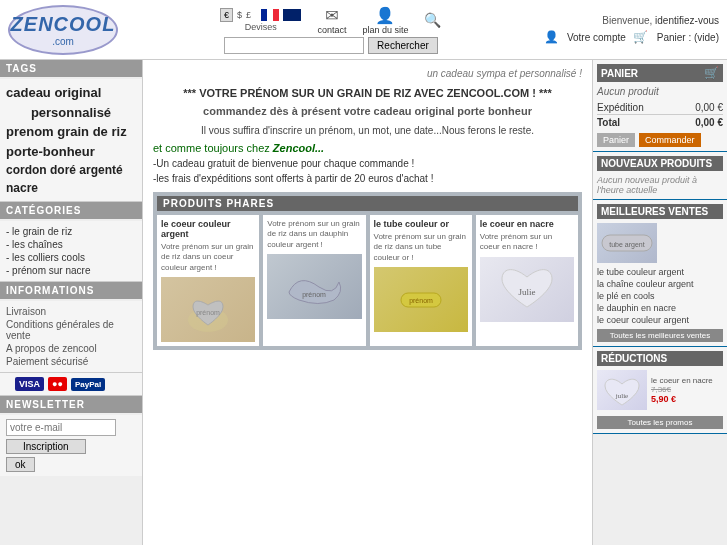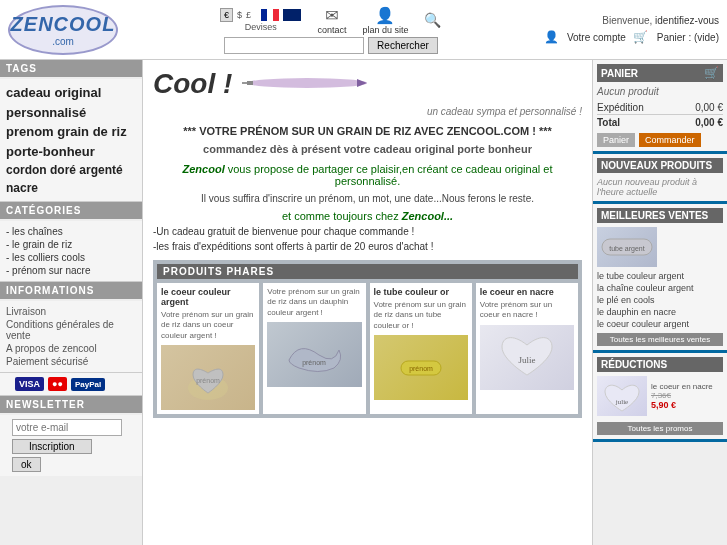--- a/index.html
+++ b/index.html
@@ -29,57 +29,57 @@
     .tags-list { line-height: 1.8; }
     .categories-section { padding: 4px 6px; background: #f5f5f5; border-bottom: 1px solid #ccc; }
     .cat-item { padding: 1px 0; font-size: 10px; }
     .cat-item a { color: #333; }
     .infos-section { padding: 4px 6px; background: #f5f5f5; border-bottom: 1px solid #ccc; }
     .info-item { padding: 1px 0; font-size: 10px; color: #555; cursor: pointer; }
     .payments { display: flex; gap: 4px; align-items: center; padding: 4px 15px; background: #f5f5f5; border-bottom: 1px solid #ccc; }
     .payment-badge { background: #1a1f8c; color: #fff; font-size: 8px; font-weight: bold; padding: 2px 4px; border-radius: 2px; }
     .payment-badge.mc { background: #e60000; }
     .payment-badge.pp { background: #003087; font-size: 8px; }
-    .newsletter-section { padding: 4px 12px; background: #f5f5f5; }
+    .newsletter-section { padding: 4px 6px; background: #f5f5f5; }
     .newsletter-section input { width: 110px; border: 1px solid #aaa; padding: 2px 3px; font-size: 10px; margin-bottom: 3px; color: #aaa; }
     .newsletter-btn { background: #ddd; border: 1px solid #999; padding: 1px 16px; font-size: 10px; cursor: pointer; display: block; margin-bottom: 3px; }
     .ok-btn { background: #ddd; border: 1px solid #999; padding: 1px 8px; font-size: 10px; cursor: pointer; }
 
     
     #content { flex: 1; padding: 8px 10px; background: #fff; min-height: 500px; }
     .cool-header { display: flex; align-items: flex-start; margin-bottom: 6px; }
     .cool-title { font-size: 28px; font-weight: bold; color: #333; font-style: italic; }
     .pen-image { margin-left: 10px; margin-top: 5px; }
     .pen-svg { width: 130px; height: 20px; }
     .content-subtitle { text-align: right; font-size: 10px; color: #777; margin-bottom: 8px; font-style: italic; }
     .content-heading { font-size: 11px; font-weight: bold; text-align: center; margin-bottom: 6px; color: #333; }
     .content-subheading { font-size: 11px; font-weight: bold; text-align: center; margin-bottom: 8px; color: #555; }
     .content-body { font-size: 10px; text-align: center; color: #444; margin-bottom: 6px; line-height: 1.5; }
     .content-green { color: #006600; font-size: 11px; text-align: center; margin-bottom: 6px; }
     .content-normal { font-size: 10px; text-align: center; color: #444; margin-bottom: 6px; }
-    .content-green2 { color: #006600; font-size: 11px; text-align: center; margin-bottom: 4px; }
+    .content-green2 { color: #006600; font-size: 11px; text-align: left; margin-bottom: 4px; }
     .content-promo { font-size: 10px; color: #333; margin-bottom: 4px; }
 
     
     .produits-section { background: #b0b8c0; padding: 4px; margin-top: 8px; }
     .produits-title { background: #666; color: #fff; font-weight: bold; font-size: 10px; padding: 2px 6px; margin-bottom: 4px; text-transform: uppercase; letter-spacing: 1px; }
     .produits-grid { display: grid; grid-template-columns: repeat(4, 1fr); gap: 4px; }
     .produit-card { background: #fff; padding: 4px; font-size: 9px; }
     .produit-card-title { font-weight: bold; color: #333; font-size: 9px; margin-bottom: 3px; }
     .produit-card-desc { color: #666; font-size: 8px; margin-bottom: 4px; line-height: 1.3; }
     .produit-img { width: 100%; height: 65px; background: #ddd; display: flex; align-items: center; justify-content: center; overflow: hidden; }
     
     .img-coeur { background: linear-gradient(135deg, #d4c4a0, #c8b48a); }
     .img-dauphin { background: linear-gradient(135deg, #c0c8d0, #a0aab8); }
     .img-tube { background: linear-gradient(135deg, #d4c870, #c8b840); }
     .img-nacre { background: linear-gradient(135deg, #e8e8f0, #d0d0e0); }
 
     
     #right-sidebar { width: 135px; background: #eee; border-left: 1px solid #ccc; flex-shrink: 0; }
-    .rs-section { border-bottom: 3px solid #0369a1; padding: 4px; }
+    .rs-section { border-bottom: 1px solid #0369a1; padding: 4px; }
     .rs-title { background: #666; color: #fff; font-weight: bold; font-size: 10px; padding: 2px 4px; margin-bottom: 4px; display: flex; align-items: center; justify-content: space-between; }
     .panier-section { background: #f5f5f5; }
     .panier-info { font-size: 10px; color: #666; margin-bottom: 4px; font-style: italic; }
     .panier-row { display: flex; justify-content: space-between; font-size: 10px; padding: 1px 0; }
     .panier-row.total { font-weight: bold; border-top: 1px solid #ccc; padding-top: 2px; }
     .panier-btns { display: flex; gap: 4px; margin-top: 4px; }
     .panier-btn { background: #aaa; color: #fff; border: none; padding: 2px 6px; font-size: 9px; cursor: pointer; }
     .commander-btn { background: #cc6600; color: #fff; border: none; padding: 2px 6px; font-size: 9px; cursor: pointer; }
     .new-products-section { background: #f5f5f5; }
     .np-info { font-size: 9px; color: #888; font-style: italic; }
@@ -152,31 +152,31 @@
 </div>
 
 <div id="main-wrap">
 
   <div id="sidebar">
 
     <div class="sidebar-section-title">TAGS</div>
     <div class="tags-section">
       <div class="tags-list">
         <a href="#" style="font-size:13px;font-weight:bold;color:#222;display:block;line-height:1.5;">cadeau original</a>
-        <a href="#" style="font-size:13px;font-weight:bold;color:#222;display:block;line-height:1.5;">personnalisé</a>
+        <a href="#" style="font-size:13px;font-weight:bold;color:#222;display:block;line-height:1.5;text-align:center;">personnalisé</a>
         <a href="#" style="font-size:13px;font-weight:bold;color:#222;display:block;line-height:1.5;">prenom grain de riz</a>
         <a href="#" style="font-size:13px;font-weight:bold;color:#222;display:block;line-height:1.5;">porte-bonheur</a>
         <a href="#" style="font-size:12px;font-weight:bold;color:#222;display:block;line-height:1.5;">cordon doré argenté nacre</a>
       </div>
     </div>
 
     <div class="sidebar-section-title">CATÉGORIES</div>
     <div class="categories-section">
+      <div class="cat-item"><a href="#">- le grain de riz</a></div>
       <div class="cat-item"><a href="#">- les chaînes</a></div>
-      <div class="cat-item"><a href="#">- le grain de riz</a></div>
       <div class="cat-item"><a href="#">- les colliers cools</a></div>
       <div class="cat-item"><a href="#">- prénom sur nacre</a></div>
     </div>
 
     <div class="sidebar-section-title">INFORMATIONS</div>
     <div class="infos-section">
       <div class="info-item">Livraison</div>
       <div class="info-item">Conditions générales de vente</div>
       <div class="info-item">A propos de zencool</div>
       <div class="info-item">Paiement sécurisé</div>
@@ -190,38 +190,23 @@
 
     <div class="sidebar-section-title">NEWSLETTER</div>
     <div class="newsletter-section">
       <input type="text" style="width: 110px; border: 1px solid rgb(170, 170, 170); padding: 2px 3px; font-size: 10px; color: rgb(170, 170, 170); display: block; margin-bottom: 3px;" placeholder="votre e-mail">
       <button class="newsletter-btn">Inscription</button>
       <button class="ok-btn">ok</button>
     </div>
   </div>
 
   <div id="content">
-    <div class="cool-header">
-      <span class="cool-title">Cool !</span>
-      <div class="pen-image">
-        <svg class="pen-svg" viewBox="0 0 130 20">
-          <ellipse cx="65" cy="10" rx="60" ry="5" fill="#c0a0d0" opacity="0.7"></ellipse>
-          <polygon points="125,10 115,6 115,14" fill="#8060a0"></polygon>
-          <rect x="5" y="8" width="6" height="4" fill="#888"></rect>
-          <line x1="5" y1="10" x2="0" y2="10" stroke="#333" stroke-width="1"></line>
-        </svg>
-      </div>
-    </div>
     <div class="content-subtitle">un cadeau sympa et personnalisé !</div>
     <div class="content-heading">*** VOTRE PRÉNOM SUR UN GRAIN DE RIZ AVEC ZENCOOL.COM ! ***</div>
     <div class="content-subheading">commandez dès à présent votre cadeau original porte bonheur</div>
-    <div class="content-green">
-      <span style="color:#006600;font-style:italic;font-weight:bold;">Zencool</span>
-      <span> vous propose de partager ce plaisir,en créant ce cadeau original et personnalisé.</span>
-    </div>
     <div class="content-normal">Il vous suffira d'inscrire un prénom, un mot, une date...Nous ferons le reste.</div>
     <div class="content-green2">
       <span>et comme toujours chez </span>
       <span style="color:#006600;font-style:italic;font-weight:bold;font-size:11px;">Zencool...</span>
     </div>
     <div class="content-promo">-Un cadeau gratuit de bienvenue pour chaque commande !</div>
     <div class="content-promo">-les frais d'expéditions sont offerts à partir de 20 euros d'achat !</div>
 
     <div class="produits-section">
       <div class="produits-title">PRODUITS PHARES</div>

